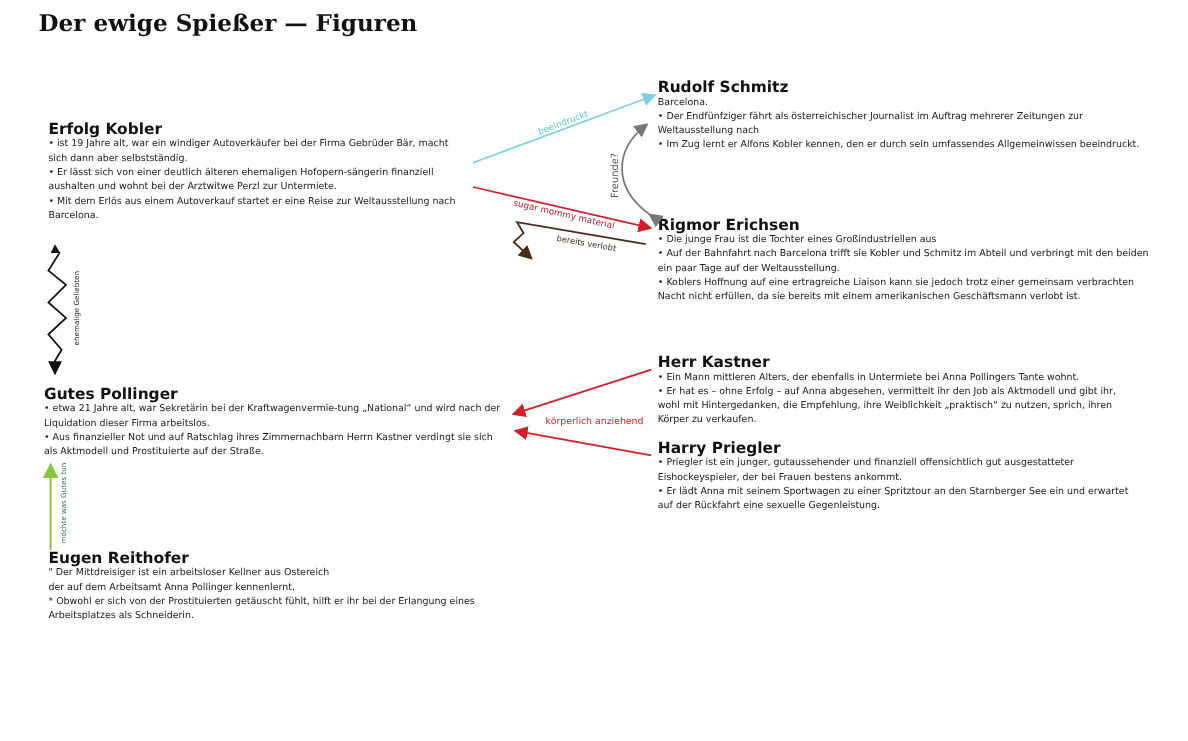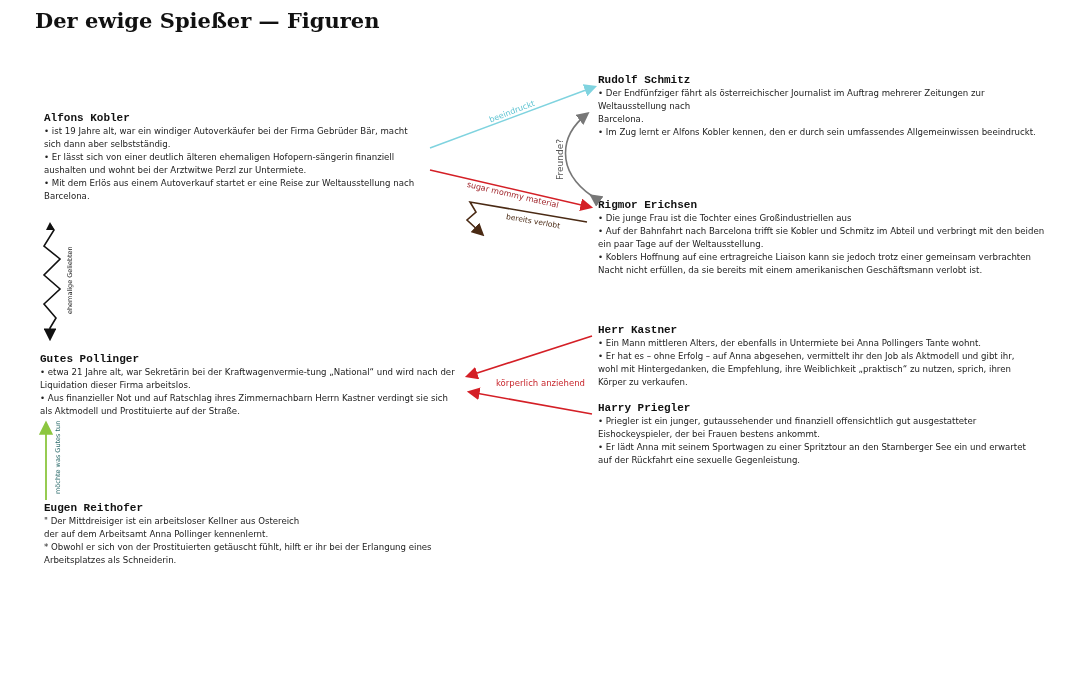--- a/index.html
+++ b/index.html
@@ -1,39 +1,39 @@
 <!DOCTYPE html>
 <html><head>
 <meta charset="utf-8">
 <style>
   html, body { margin:0; padding:0; background:#ffffff; }
   body { width:1080px; height:674px; position:relative; overflow:hidden; font-family:"DejaVu Sans", sans-serif; color:#1a1a1a; }
   .title { position:absolute; left:0; top:8px; width:1056px; text-align:left; font-family:"DejaVu Serif", serif; font-weight:bold; font-size:21px; color:#111;margin-left:35px; }
   .card { position:absolute; font-size:8.6px; line-height:13px; color:#222; }
-  .card .name { font-weight:bold; font-size:11px; color:#111; margin-bottom:0;font-family:Liberation Mono, monospace; }
+  .card .name { font-weight:bold; font-size:14px; color:#111; margin-bottom:0; }
   .card .line { white-space:normal; }
   svg.overlay { position:absolute; left:0; top:0; width:1080px; height:674px; pointer-events:none; }
   .lbl { position:absolute; font-size:8px; white-space:nowrap; transform-origin:left top; }
 </style>
 </head>
 <body>
 
 <div class="title">Der ewige Spießer — Figuren</div>
 
 <div class="card" style="left:44px; top:112px; width:380px;">
-  <div class="name">Alfons Kobler</div>
+  <div class="name">Erfolg Kobler</div>
   <div class="line">• ist 19 Jahre alt, war ein windiger Autoverkäufer bei der Firma Gebrüder Bär, macht sich dann aber selbstständig.</div>
   <div class="line">• Er lässt sich von einer deutlich älteren ehemaligen Hofopern-sängerin finanziell aushalten und wohnt bei der Arztwitwe Perzl zur Untermiete.</div>
   <div class="line">• Mit dem Erlös aus einem Autoverkauf startet er eine Reise zur Weltausstellung nach Barcelona.</div>
 </div>
 
 <div class="card" style="left:598px; top:74px; width:455px;">
   <div class="name">Rudolf Schmitz</div>
+  <div class="line">Barcelona.</div>
   <div class="line">• Der Endfünfziger fährt als österreichischer Journalist im Auftrag mehrerer Zeitungen zur Weltausstellung nach</div>
-  <div class="line">Barcelona.</div>
   <div class="line">• Im Zug lernt er Alfons Kobler kennen, den er durch sein umfassendes Allgemeinwissen beeindruckt.</div>
 </div>
 
 <div class="card" style="left:598px; top:151px; width:455px;margin-top:48px;">
   <div class="name">Rigmor Erichsen</div>
   <div class="line">• Die junge Frau ist die Tochter eines Großindustriellen aus</div>
   <div class="line">• Auf der Bahnfahrt nach Barcelona trifft sie Kobler und Schmitz im Abteil und verbringt mit den beiden ein paar Tage auf der Weltausstellung.</div>
   <div class="line">• Koblers Hoffnung auf eine ertragreiche Liaison kann sie jedoch trotz einer gemeinsam verbrachten Nacht nicht erfüllen, da sie bereits mit einem amerikanischen Geschäftsmann verlobt ist.</div>
 </div>
 

